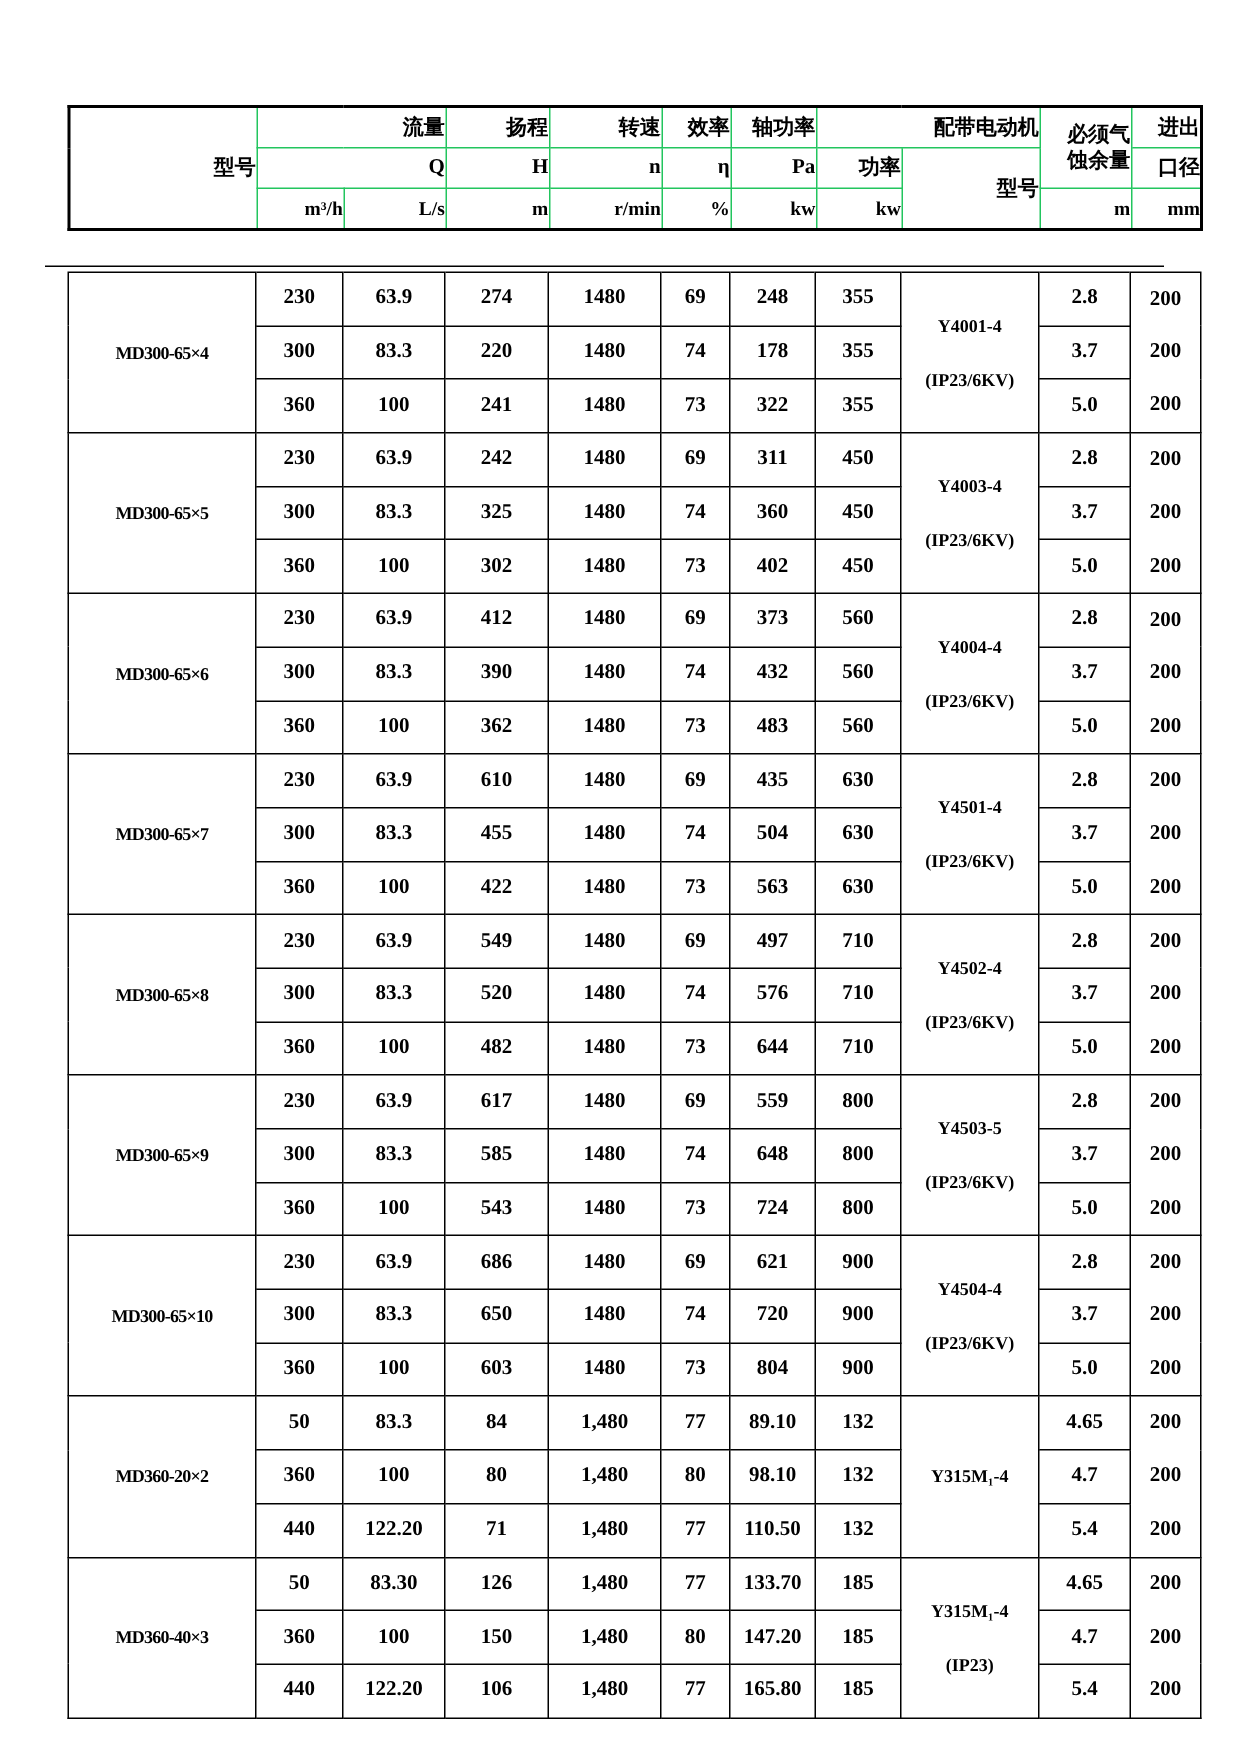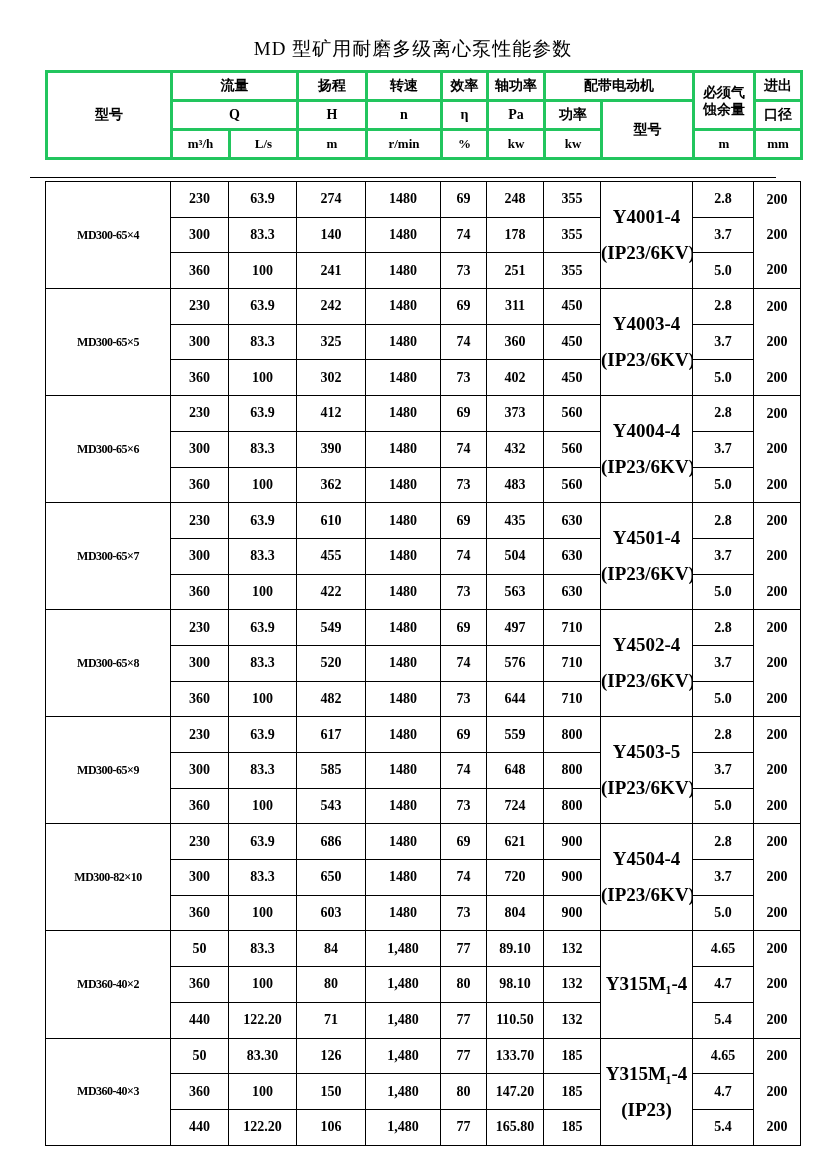--- a/index.html
+++ b/index.html
@@ -9,39 +9,38 @@
     overflow:hidden;
   }
   .title {
     position:absolute; top:36px; left:0; width:826px;
     text-align:center; font-size:19px; letter-spacing:1px; white-space:nowrap;
   }
   table { border-collapse:collapse; table-layout:fixed; }
   td { padding:0; text-align:center; vertical-align:middle; overflow:hidden; }
 
   .htable { position:absolute; left:45px; top:70px; width:755px; border:2px solid #000; }
-  .htable td { border:3px solid #22c55e; font-weight:bold; font-size:14px; height:26px; }
+  .htable td { border:1px solid #22c55e; font-weight:bold; font-size:14px; height:26px;text-align:right; }
   .htable .unit { font-size:13px; }
   .htable .two-line span { display:block; line-height:17px; }
 
   .stray-line { position:absolute; left:30px; top:177px; width:746px; height:1px; background:#000; }
 
   .btable { position:absolute; left:45px; top:181px; width:755px; border:1px solid #000; }
   .btable tr { height:35.7px; }
   .btable td { border:1px solid #000; border-top:0; font-weight:bold; font-size:14px; }
   .btable td.nbb { border-bottom:0; }
   .btable td.model { font-size:12px; letter-spacing:-0.5px; }
-  .btable td.motor div { line-height:36px; font-size:19px;text-align:center; }
+  .btable td.motor div { line-height:36px; font-size:12px;text-align:center; }
 </style>
 </head>
 <body>
 
 <div class="page">
 
-  <div class="title">MD 型矿用耐磨多级离心泵性能参数</div>
 
   <table class="htable">
     <colgroup>
       <col style="width:125px">
         <col style="width:58px">
         <col style="width:68px">
       <col style="width:69px">
         <col style="width:75px">
         <col style="width:46px">
       <col style="width:57px">
@@ -118,35 +117,35 @@
           <td class="motor" rowspan="3">
             <div>Y4001-4</div>
             <div>(IP23/6KV)</div>
           </td>
           <td>2.8</td>
           <td class="nbb">200</td>
         </tr>
         <tr>
           <td>300</td>
           <td>83.3</td>
-          <td>140</td>
+          <td>220</td>
           <td>1480</td>
           <td>74</td>
           <td>178</td>
           <td>355</td>
           <td>3.7</td>
           <td class="nbb">200</td>
         </tr>
         <tr>
           <td>360</td>
           <td>100</td>
           <td>241</td>
           <td>1480</td>
           <td>73</td>
-          <td>251</td>
+          <td>322</td>
           <td>355</td>
           <td>5.0</td>
           <td>200</td>
         </tr>
         <tr>
           <td class="model" rowspan="3">MD300-65×5</td>
           <td>230</td>
           <td>63.9</td>
           <td>242</td>
           <td>1480</td>
@@ -328,21 +327,21 @@
           <td>100</td>
           <td>543</td>
           <td>1480</td>
           <td>73</td>
           <td>724</td>
           <td>800</td>
           <td>5.0</td>
           <td>200</td>
         </tr>
         <tr>
-          <td class="model" rowspan="3">MD300-82×10</td>
+          <td class="model" rowspan="3">MD300-65×10</td>
           <td>230</td>
           <td>63.9</td>
           <td>686</td>
           <td>1480</td>
           <td>69</td>
           <td>621</td>
           <td>900</td>
           <td class="motor" rowspan="3">
             <div>Y4504-4</div>
             <div>(IP23/6KV)</div>
@@ -366,21 +365,21 @@
           <td>100</td>
           <td>603</td>
           <td>1480</td>
           <td>73</td>
           <td>804</td>
           <td>900</td>
           <td>5.0</td>
           <td>200</td>
         </tr>
         <tr>
-          <td class="model" rowspan="3">MD360-40×2</td>
+          <td class="model" rowspan="3">MD360-20×2</td>
           <td>50</td>
           <td>83.3</td>
           <td>84</td>
           <td>1,480</td>
           <td>77</td>
           <td>89.10</td>
           <td>132</td>
           <td class="motor" rowspan="3">
             <div>Y315M₁-4</div>
           </td>

